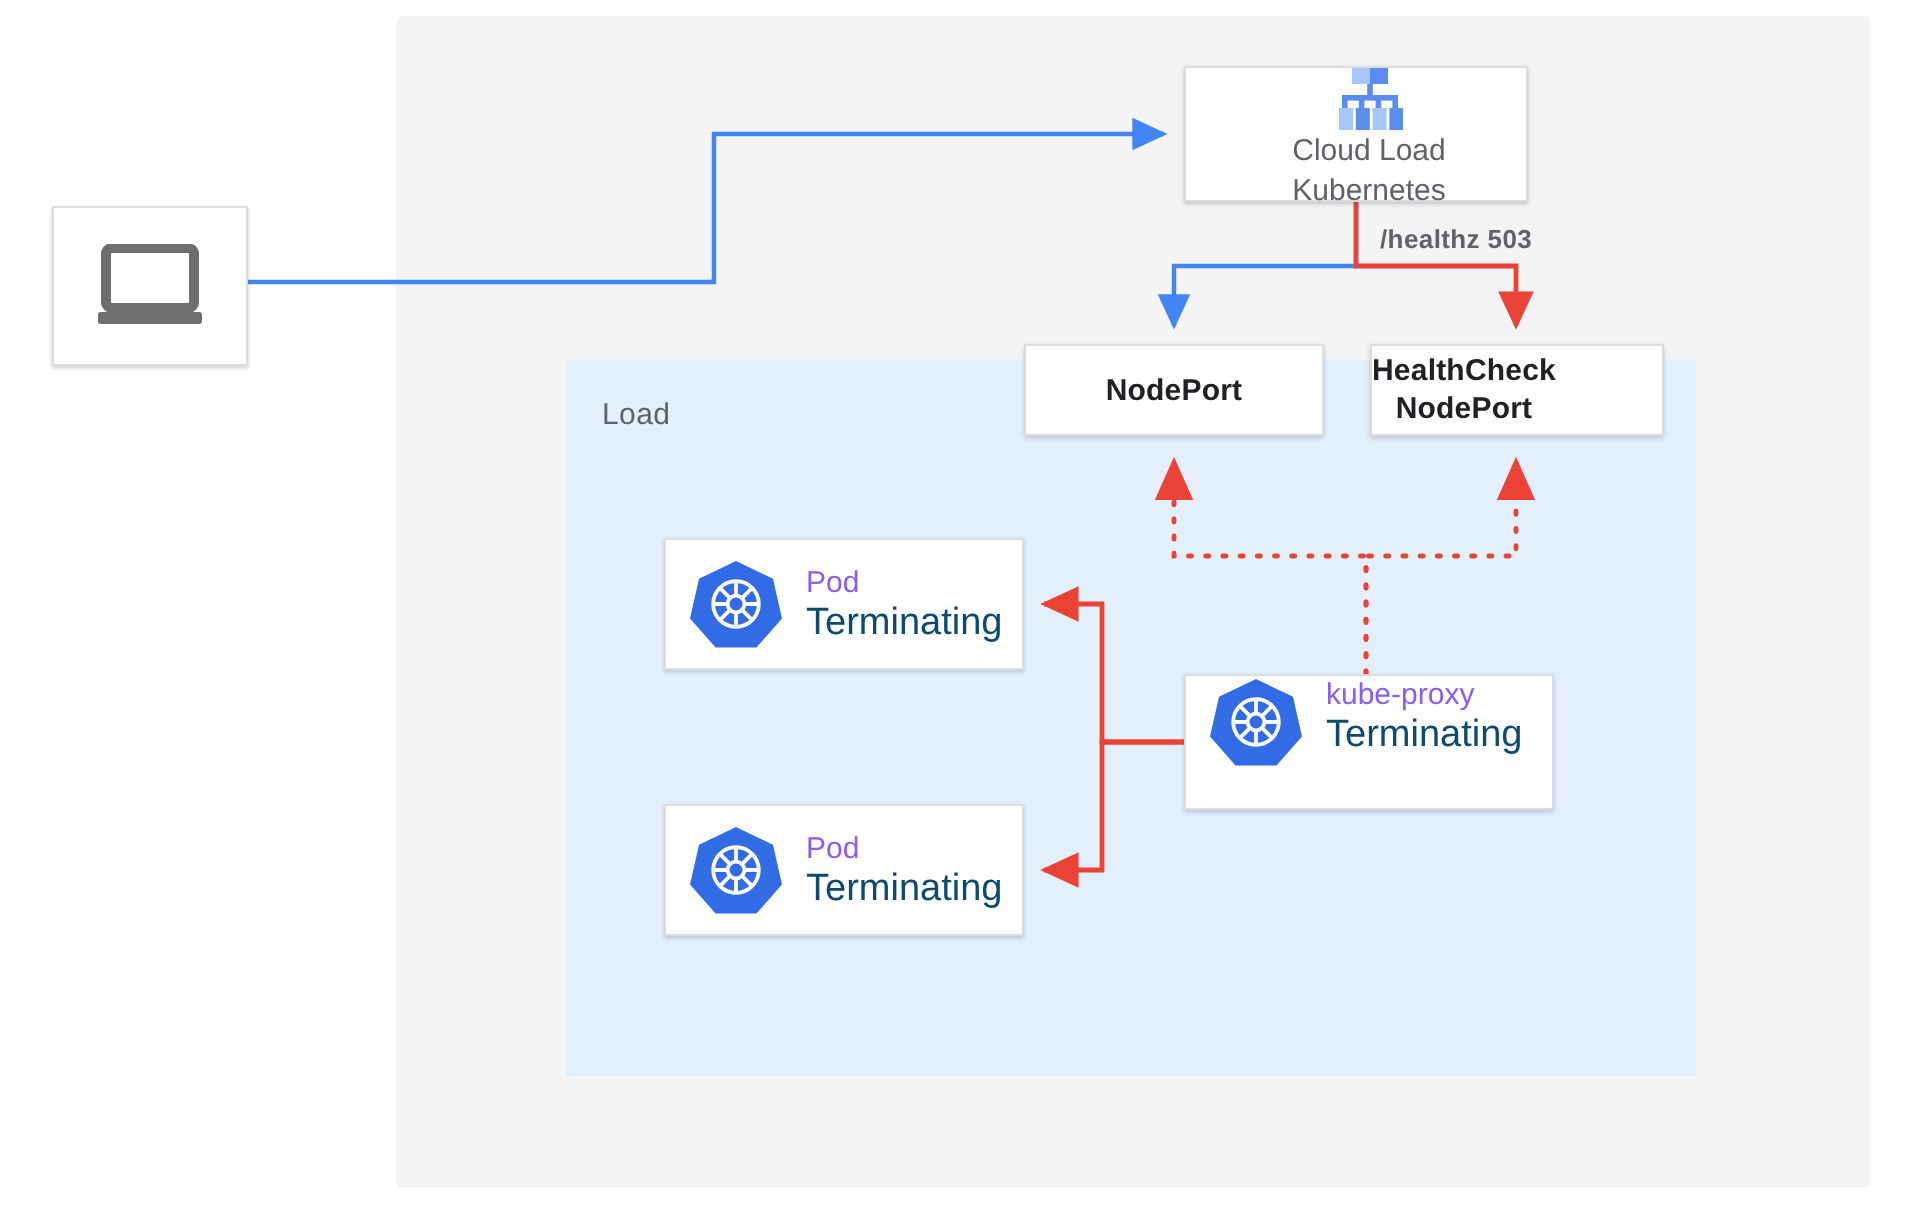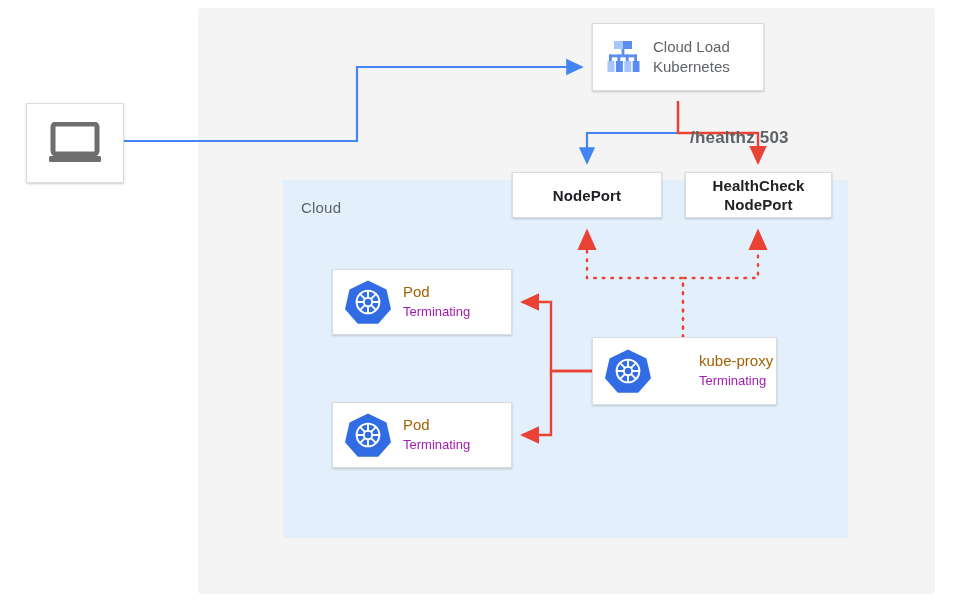--- a/index.html
+++ b/index.html
@@ -16,54 +16,54 @@
 
   .card{position:absolute;background:#ffffff;border:1px solid #dadce0;
         box-shadow:0 1px 2px rgba(60,64,67,.25);box-sizing:border-box;}
 
   
   #client-card{left:26px;top:103px;width:98px;height:80px;}
   #laptop-icon{position:absolute;left:50%;top:50%;transform:translate(-50%,-50%);
                width:56px;height:42px;}
 
   
-  #clb-card{left:592px;top:23px;width:172px;height:68px;display:flex;align-items:center;}
+  #clb-card{left:592px;top:33px;width:172px;height:68px;display:flex;align-items:center;flex-direction:column;}
   #clb-icon{width:34px;height:32px;margin-left:13px;flex:0 0 auto;position:relative;}
   #clb-text{margin-left:13px;font-size:15px;color:#5f6368;line-height:20px;}
 
   
   #nodeport-card{left:512px;top:172px;width:150px;height:46px;
                  display:flex;align-items:center;justify-content:center;}
   #hc-nodeport-card{left:685px;top:172px;width:147px;height:46px;
-                    display:flex;align-items:center;justify-content:center;}
+                    display:flex;align-items:center;}
   .np-label{font-size:15px;font-weight:bold;color:#202124;text-align:center;
             line-height:19px;letter-spacing:.1px;}
 
   
   #pod1-card{left:332px;top:269px;width:180px;height:66px;display:flex;align-items:center;}
   #pod2-card{left:332px;top:402px;width:180px;height:66px;display:flex;align-items:center;}
-  #kubeproxy-card{left:592px;top:337px;width:185px;height:68px;display:flex;align-items:center;gap:36px;}
+  #kubeproxy-card{left:592px;top:337px;width:185px;height:68px;display:flex;}
   .k8s-icon{width:46px;height:46px;margin-left:12px;flex:0 0 auto;}
   .card-text{margin-left:12px;}
-  .card-title{font-size:15px;color:#a16207;line-height:20px;}
-  .card-sub{font-size:13px;color:#a21caf;line-height:20px;}
+  .card-title{font-size:15px;color:#8b5cf6;line-height:20px;}
+  .card-sub{font-size:19px;color:#0c4a6e;line-height:20px;}
 
   
-  #healthz-label{position:absolute;left:690px;top:112px;font-size:17px;
-                 font-weight:bold;color:#5f6368;letter-spacing:.2px;margin-top:16px;}
+  #healthz-label{position:absolute;left:690px;top:112px;font-size:13px;
+                 font-weight:bold;color:#5f6368;letter-spacing:.2px;}
 
   #wires{position:absolute;left:0;top:0;width:953px;height:612px;pointer-events:none;}
 </style>
 </head>
 <body>
 
 <div id="canvas"></div>
 
 <div id="nodes-region"></div>
-<div id="nodes-label">Cloud</div>
+<div id="nodes-label">Load</div>
 
 <svg id="wires" viewBox="0 0 953 612" xmlns="http://www.w3.org/2000/svg">
   <defs>
     <marker id="arrow-blue" markerWidth="9" markerHeight="9" refX="7.2" refY="4.5" orient="auto" markerUnits="strokeWidth">
       <path d="M0,0.8 L8,4.5 L0,8.2 z" fill="#4285f4"></path>
     </marker>
     <marker id="arrow-red" markerWidth="9" markerHeight="9" refX="7.2" refY="4.5" orient="auto" markerUnits="strokeWidth">
       <path d="M0,0.8 L8,4.5 L0,8.2 z" fill="#ea4335"></path>
     </marker>
     <marker id="arrow-red-dot" markerWidth="10" markerHeight="10" refX="7.5" refY="5" orient="auto" markerUnits="strokeWidth">

